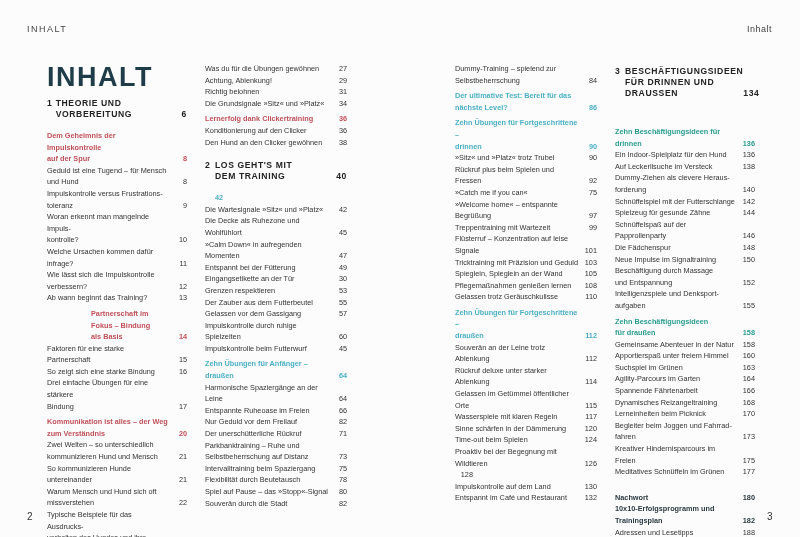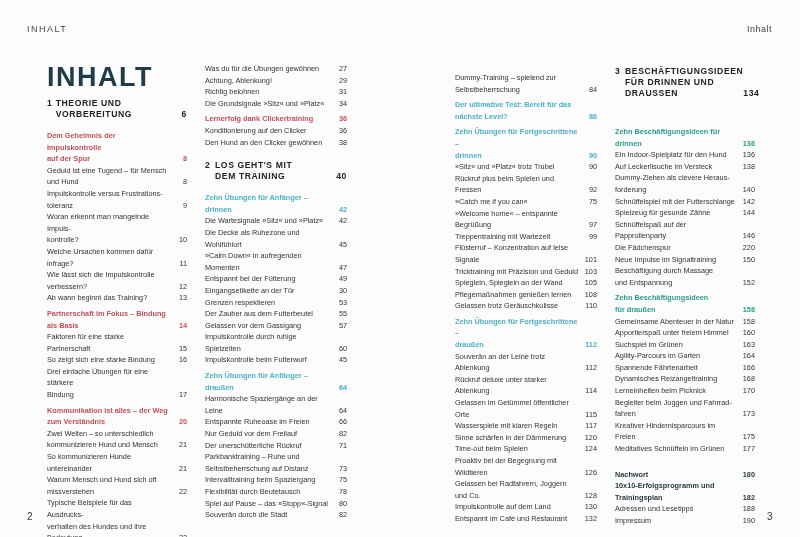--- a/index.html
+++ b/index.html
@@ -68,21 +68,21 @@
       </div>
       <div class="entry">
         <span class="t">Wie lässt sich die Impulskontrolle
 verbessern?</span>
         <span class="p">12</span>
       </div>
       <div class="entry">
         <span class="t">Ab wann beginnt das Training?</span>
         <span class="p">13</span>
       </div>
-      <div class="entry sec-red" style="margin-top: 4px;">
+      <div class="entry sec-red" style="margin-top: 4px; margin-left: 44px;">
         <span class="t">Partnerschaft im Fokus – Bindung
 als Basis</span>
         <span class="p">14</span>
       </div>
       <div class="entry">
         <span class="t">Faktoren für eine starke Partnerschaft</span>
         <span class="p">15</span>
       </div>
       <div class="entry">
         <span class="t">So zeigt sich eine starke Bindung</span>
@@ -157,21 +157,20 @@
     <span class="lbl">
         <span class="num">2</span>
         <span class="lbltxt">LOS GEHT'S MIT
 DEM TRAINING</span>
       </span>
     <span>40</span>
   </div>
   <div class="gap"></div>
   <div id="c2b">
       <div class="entry sec-teal" style="margin-top: 4px;">
-        <span class="t">Zehn Übungen für Anfänger – drinnen</span>
         <span class="p">42</span>
       </div>
       <div class="entry">
         <span class="t">Die Wartesignale »Sitz« und »Platz«</span>
         <span class="p">42</span>
       </div>
       <div class="entry">
         <span class="t">Die Decke als Ruhezone und
 Wohlfühlort</span>
         <span class="p">45</span>
@@ -247,21 +246,21 @@
         <span class="t">Spiel auf Pause – das »Stopp«-Signal</span>
         <span class="p">80</span>
       </div>
       <div class="entry">
         <span class="t">Souverän durch die Stadt</span>
         <span class="p">82</span>
       </div>
     </div>
 </div>
 
-<div class="col" style="left:455px;top:72px;width:142px;">
+<div class="col" style="left:455px;top:63px;width:142px;">
   <div id="c3">
       <div class="entry">
         <span class="t">Dummy-Training – spielend zur
 Selbstbeherrschung</span>
         <span class="p">84</span>
       </div>
       <div class="entry sec-teal" style="margin-top: 4px;">
         <span class="t">Der ultimative Test: Bereit für das
 nächste Level?</span>
         <span class="p">86</span>
@@ -344,22 +343,20 @@
       <div class="entry">
         <span class="t">Time-out beim Spielen</span>
         <span class="p">124</span>
       </div>
       <div class="entry">
         <span class="t">Proaktiv bei der Begegnung mit
 Wildtieren</span>
         <span class="p">126</span>
       </div>
       <div class="entry">
-        <span class="t">Gelassen bei Radfahrern, Joggern
-und Co.</span>
         <span class="p">128</span>
       </div>
       <div class="entry">
         <span class="t">Impulskontrolle auf dem Land</span>
         <span class="p">130</span>
       </div>
       <div class="entry">
         <span class="t">Entspannt im Café und Restaurant</span>
         <span class="p">132</span>
       </div>
@@ -402,30 +399,35 @@
       <div class="entry">
         <span class="t">Spielzeug für gesunde Zähne</span>
         <span class="p">144</span>
       </div>
       <div class="entry">
         <span class="t">Schnüffelspaß auf der Papprollenparty</span>
         <span class="p">146</span>
       </div>
       <div class="entry">
         <span class="t">Die Fädchenspur</span>
-        <span class="p">220</span>
+        <span class="p">148</span>
       </div>
       <div class="entry">
         <span class="t">Neue Impulse im Signaltraining</span>
         <span class="p">150</span>
       </div>
       <div class="entry">
         <span class="t">Beschäftigung durch Massage
 und Entspannung</span>
         <span class="p">152</span>
+      </div>
+      <div class="entry">
+        <span class="t">Intelligenzspiele und Denksport-
+aufgaben</span>
+        <span class="p">155</span>
       </div>
       <div class="entry sec-green" style="margin-top: 4px; gap: 28px;">
         <span class="t">Zehn Beschäftigungsideen für draußen</span>
         <span class="p">158</span>
       </div>
       <div class="entry">
         <span class="t">Gemeinsame Abenteuer in der Natur</span>
         <span class="p">158</span>
       </div>
       <div class="entry">

